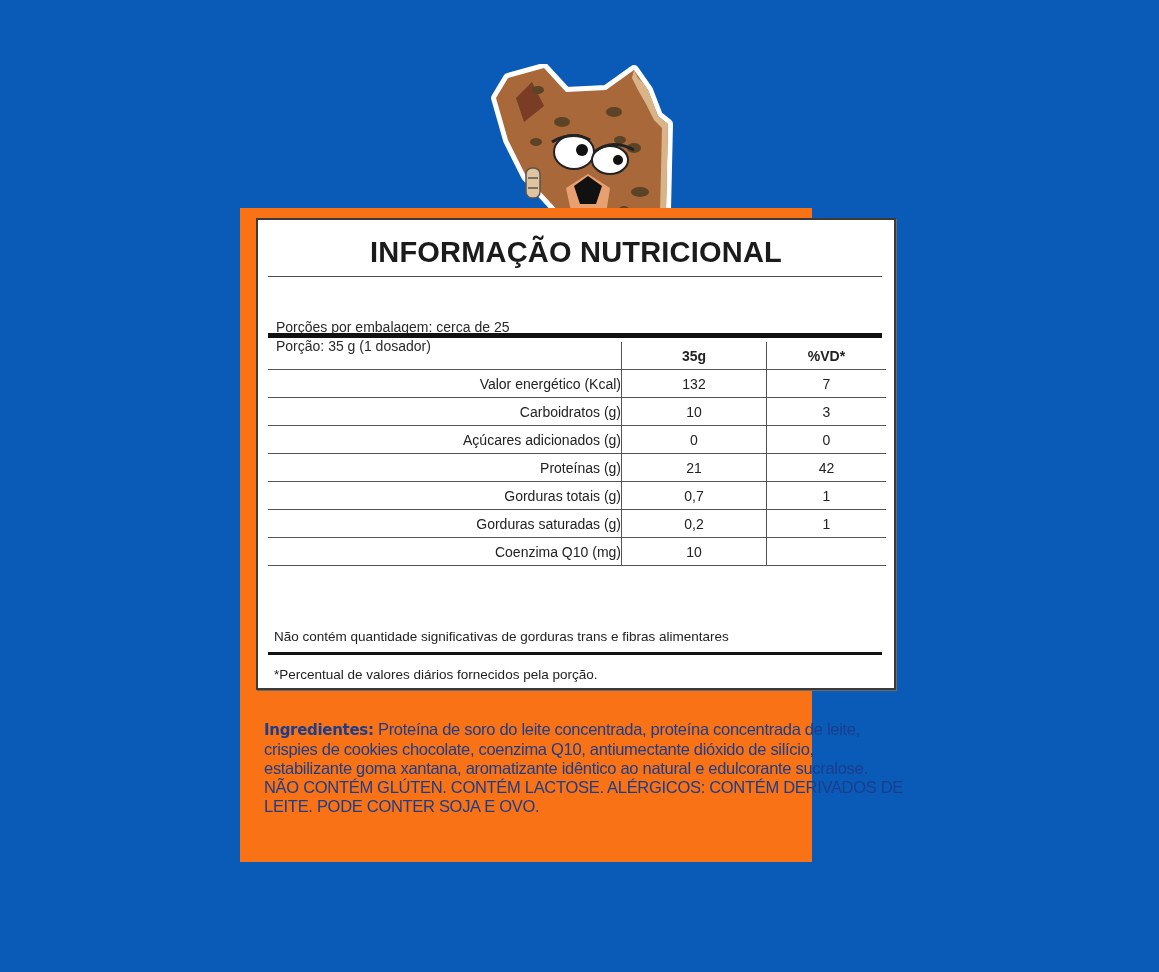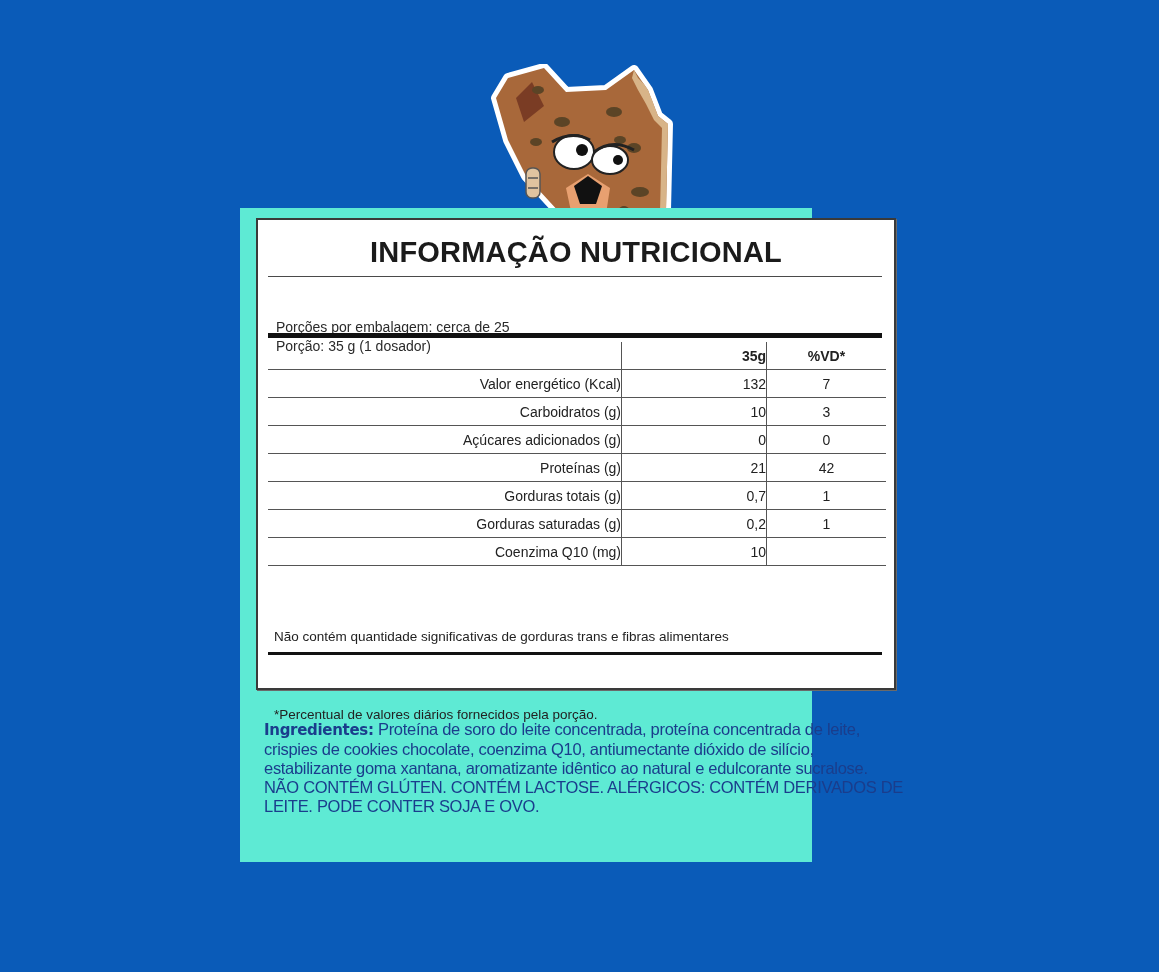--- a/index.html
+++ b/index.html
@@ -7,21 +7,21 @@
       width: 1159px; height: 972px;
       background: #0a5bb8;
       position: relative;
       overflow: hidden;
       font-family: "Liberation Sans", "DejaVu Sans", sans-serif;
     }
     .panel {
       position: absolute;
       left: 240px; top: 208px;
       width: 572px; height: 654px;
-      background: #5eead4;
+      background: #f97316;
     }
     .label-box {
       position: absolute;
       left: 16px; top: 10px;
       width: 640px; height: 472px;
       background: #ffffff;
       border: 2px solid #3a3a3a;
       box-sizing: border-box;
       box-shadow: 1px 1px 0 #6a6a6a;
     }
@@ -60,29 +60,29 @@
       border-bottom: 1.5px solid #555;
       vertical-align: middle;
       font-weight: normal;
       text-align: right;
     }
     table.nut th { font-weight: bold; font-size: 14px; }
     table.nut td.name { padding-left: 6px; }
     table.nut td.name.indent1 { padding-left: 14px; }
     table.nut td.name.indent2 { padding-left: 20px; }
     table.nut .c1 { width: 333px; }
-    table.nut .c2 { width: 144px; border-left: 1.5px solid #555; }
+    table.nut .c2 { width: 144px; text-align: center; border-left: 1.5px solid #555; }
     table.nut .c3 { text-align: center; border-left: 1.5px solid #555; }
     .note1 {
       position: absolute; left: 16px; top: 409px;
       font-size: 13.5px; color: #222;
     }
     .note2 {
       position: absolute; left: 16px; top: 447px;
-      font-size: 13.5px; color: #222; margin-top: 40px;
+      font-size: 13.5px; color: #222;
     }
     .ingredients {
       position: absolute;
       left: 24px; top: 512px; width: 640px;
       font-size: 16.5px; line-height: 19px;
       color: #1a3d8c;
       letter-spacing: -0.3px;
     }
     .ingredients .lbl { font-weight: bold; font-family: "DejaVu Sans", sans-serif; font-size: 15px; text-align: right; }
     .ingredients .warn { font-weight: normal; text-align: center; }

